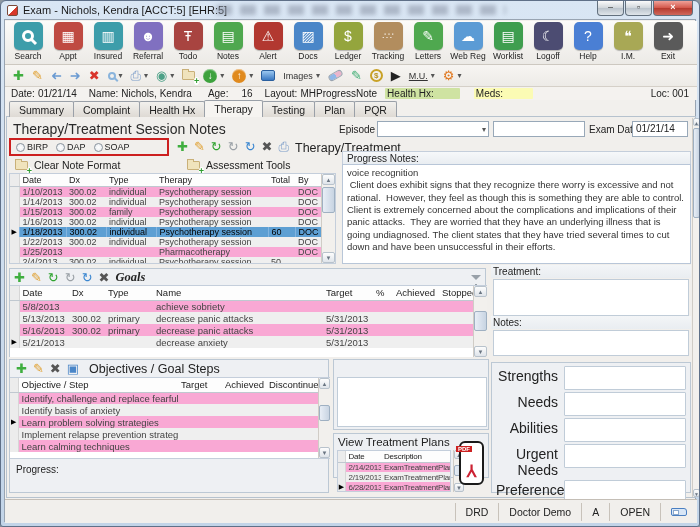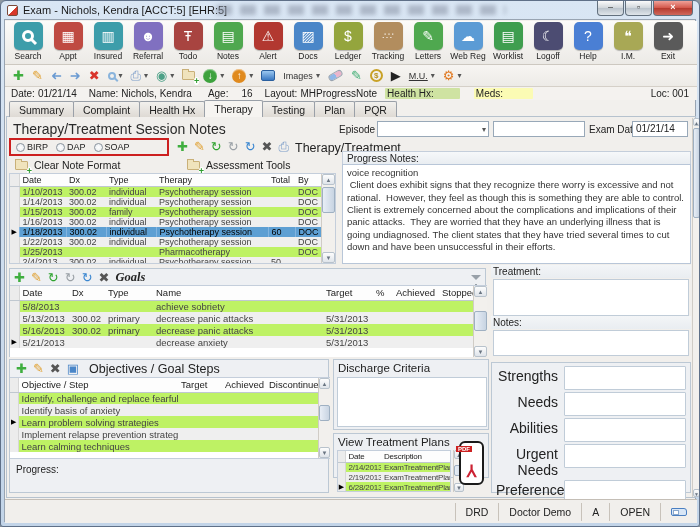--- a/index.html
+++ b/index.html
@@ -81,21 +81,21 @@
   .radioitem { display:flex; align-items:center; gap:2px; font-size:9px; color:#222; }
   .radio { width:9px; height:9px; border:1px solid #8a949e; border-radius:50%; background:radial-gradient(#ffffff,#e4e9ee); display:inline-block; }
   .minibar { display:flex; align-items:center; gap:6px; }
   .sec-sub { font-size:12.5px; color:#222; margin-left:2px; }
 
   .linkbtn { display:flex; align-items:center; gap:6px; font-size:10.5px; color:#222; }
 
   
   .panel { background:#eef0f3; border:1px solid #bcc8d4; }
   .tablewrap { background:#fff; border:1px solid #c4cedb; overflow:hidden; }
-  table.grid { border-collapse:collapse; table-layout:fixed; background:#bef264; }
+  table.grid { border-collapse:collapse; table-layout:fixed; background:#f9a8d4; }
   .grid th { font-weight:normal; text-align:left; padding:0 3px; border-bottom:1px solid #c0c8d0; color:#222; overflow:hidden; white-space:nowrap; background:#fdfdfd; }
   .grid td { padding:0 3px; overflow:hidden; white-space:nowrap; color:#444; }
   .grid tbody tr:nth-child(even) { background:#efefef; }
   .grid tr.sel, .grid tr.sel:nth-child(even) { background:#5d9fd3; }
   .grid tr.sel td { color:#000; border-right:1px solid #82b4e0; }
   .grid td.marker, .grid th.marker { padding:0; text-align:center; font-size:7px; color:#000; background:#ececec; border-right:1px solid #d6d6d6; }
   .t9  { font-size:9px; }  .t9  tr { height:10px; } .t9 th { height:12px; }
   .t95 { font-size:9.5px; } .t95 tr { height:12px; } .t95 th { height:14px; }
   .t8  { font-size:8px; letter-spacing:-0.2px; } .t8 tr { height:10px; } .t8 th { height:11px; }
 
@@ -593,21 +593,20 @@
         <div class="track">
             <div class="thumb" style="top:16px; height:16px;"></div>
           </div>
         <div class="sb">▼</div>
       </div>
     </div>
     <div style="position:absolute; left:6px; top:104px; font-size:10px; color:#222;">Progress:</div>
   </div>
 
   <div class="abs panel" style="left:332px; top:358px; width:156px; height:71px;">
-    <div class="ptitle">Discharge Criteria</div>
     <div style="position:absolute; left:3px; top:17px; width:150px; height:50px; background:#fff; border:1px solid #c0ccd8;"></div>
   </div>
 
   <div class="abs panel" style="left:332px; top:432px; width:156px; height:45px;">
     <div class="ptitle">View Treatment Plans</div>
     <div class="tablewrap" style="position:absolute; left:3px; top:16px; width:114px; height:42px;">
       <table class="grid t8" style="width:114px;">
         <colgroup>
             <col style="width:7px">
             <col style="width:36px">

